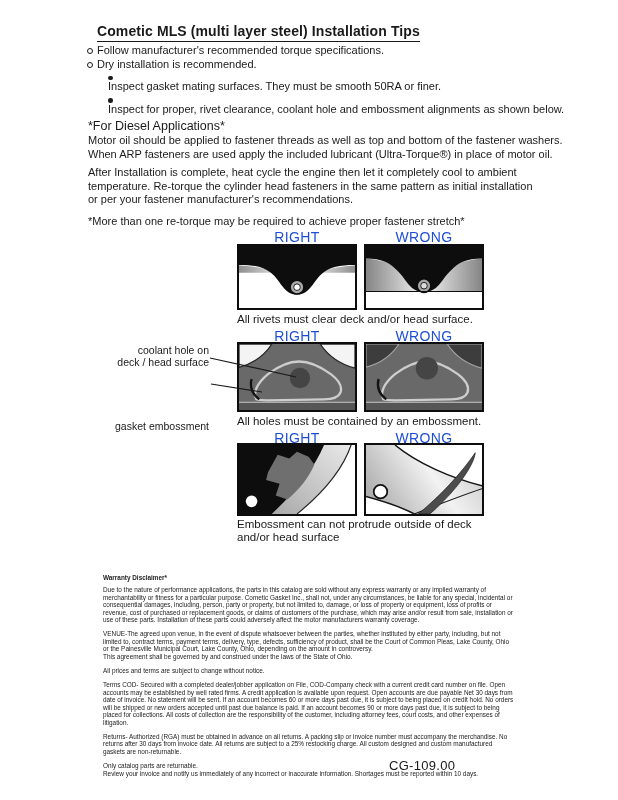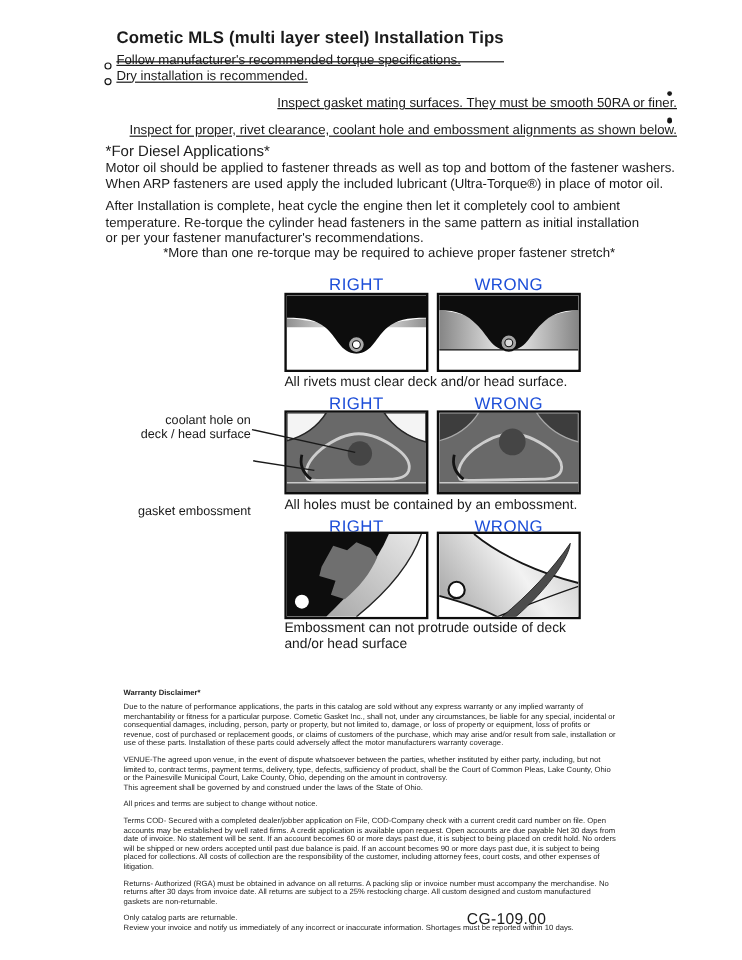--- a/index.html
+++ b/index.html
@@ -1,32 +1,32 @@
 <!DOCTYPE html>
 <html><head>
 <meta charset="utf-8">
 <style>
   html,body{margin:0;padding:0;background:#fff;}
   .page{position:relative;width:618px;height:800px;background:#ffffff;
         font-family:"Liberation Sans",sans-serif;color:#1a1a1a;overflow:hidden;}
 
   .title{position:absolute;left:97px;top:23px;font-size:14px;font-weight:bold;
-         border-bottom:1.6px solid #1a1a1a;padding-bottom:12px;letter-spacing:0.1px;}
+         border-bottom:1.6px solid #1a1a1a;padding-bottom:2px;letter-spacing:0.1px;}
 
   .tips{position:absolute;left:87px;top:44px;font-size:11px;line-height:13.7px;}
-  .tip{display:flex;align-items:flex-end;text-decoration:underline;}
+  .tip{display:flex;align-items:flex-start;}
   .tip .m1{flex:none;width:4px;height:4px;border:1px solid #1a1a1a;border-radius:50%;
            margin:4.2px 4px 0 0;}
   .tip.sub{margin-left:21px;flex-direction:column;}
   .tip.sub .m2{flex:none;width:4.6px;height:4.6px;background:#1a1a1a;border-radius:50%;
            margin:4.2px 4px 0 0;}
 
   .diesel-h{position:absolute;left:88px;top:119px;font-size:12.5px;font-weight:normal;}
   .para{position:absolute;left:88px;font-size:11px;line-height:13.5px;white-space:pre-line;}
-  .p1{top:134px;} .p2{top:166px;} .pnote{top:205px;margin-left:48px;}
+  .p1{top:134px;} .p2{top:166px;} .pnote{top:215px;}
 
   .dlabel{position:absolute;width:120px;text-align:center;font-size:14px;
           letter-spacing:0.4px;color:#1d4ed8;}
   .dbox{position:absolute;border:2px solid #0d0d0d;line-height:0;background:#fff;}
   .dbox svg{display:block;}
   .dcap{position:absolute;left:237px;font-size:11.5px;line-height:13px;white-space:pre-line;}
 
   .callout{position:absolute;text-align:right;font-size:10.5px;line-height:11.8px;
            white-space:pre-line;width:112px;}
   .c-hole{left:97px;top:345px;}

